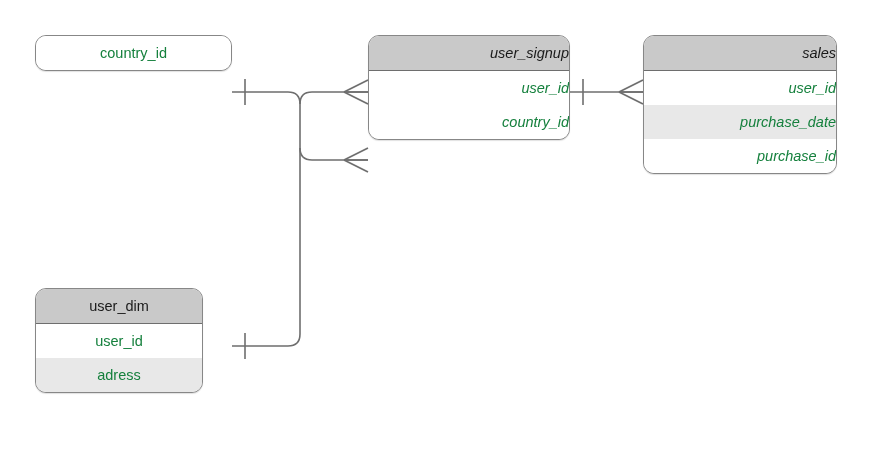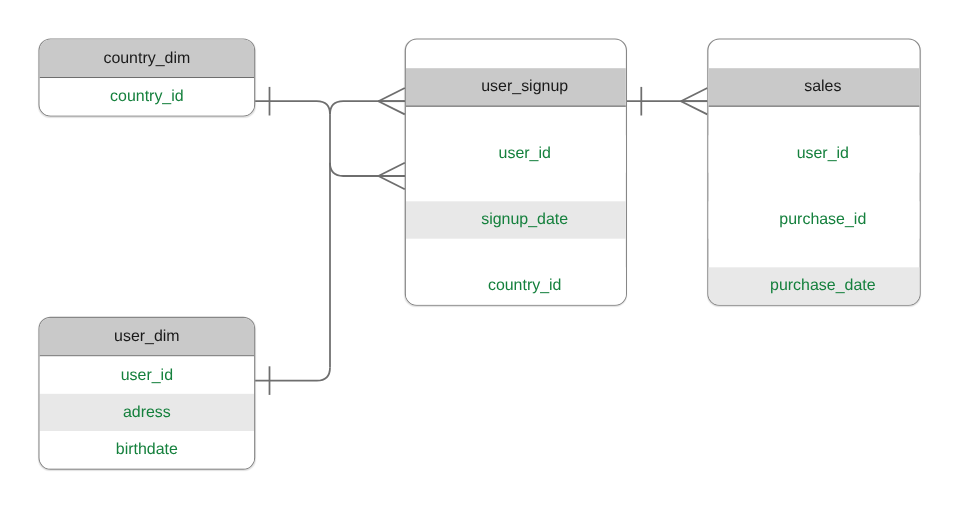--- a/index.html
+++ b/index.html
@@ -57,23 +57,23 @@
 
   
   .align-center .entity-header,
   .align-center .entity-field {
     text-align: center;
     font-style: normal;
     padding: 0 8px;
   }
   .align-left .entity-header,
   .align-left .entity-field {
-    text-align: center;
+    text-align: right;
+    font-style: italic;
     padding: 0 0 0 16px;
-    margin-top: 26px;
   }
 </style>
 </head>
 <body>
 
 <div id="canvas">
 
   <svg id="edge-layer" viewBox="0 0 883 460" width="883" height="460">
     <g fill="none" stroke="#6e6e6e" stroke-width="1.6" stroke-linecap="butt">
 
@@ -105,38 +105,35 @@
       </g>
       <g>
         <line x1="643" y1="80" x2="619" y2="92"></line>
         <line x1="643" y1="92" x2="619" y2="92"></line>
         <line x1="643" y1="104" x2="619" y2="92"></line>
       </g>
     </g>
   </svg>
 
   <div class="entity align-center" style="left:35px; top:35px; width:197px;">
-    <div class="entity-header">country_dim</div>
     <div class="entity-field row-odd">country_id</div>
   </div>
 
   <div class="entity align-left" style="left:368px; top:35px; width:202px;">
     <div class="entity-header">user_signup</div>
     <div class="entity-field row-odd">user_id</div>
-    <div class="entity-field row-even">signup_date</div>
     <div class="entity-field row-odd">country_id</div>
   </div>
 
   <div class="entity align-left" style="left:643px; top:35px; width:194px;">
     <div class="entity-header">sales</div>
     <div class="entity-field row-odd">user_id</div>
+    <div class="entity-field row-even">purchase_date</div>
     <div class="entity-field row-odd">purchase_id</div>
-    <div class="entity-field row-even">purchase_date</div>
   </div>
 
-  <div class="entity align-center" style="left:35px; top:288px; width:197px;">
+  <div class="entity align-center" style="left:35px; top:288px; width:168px;">
     <div class="entity-header">user_dim</div>
     <div class="entity-field row-odd">user_id</div>
     <div class="entity-field row-even">adress</div>
-    <div class="entity-field row-odd">birthdate</div>
   </div>
 
 </div>
 
 </body></html>

